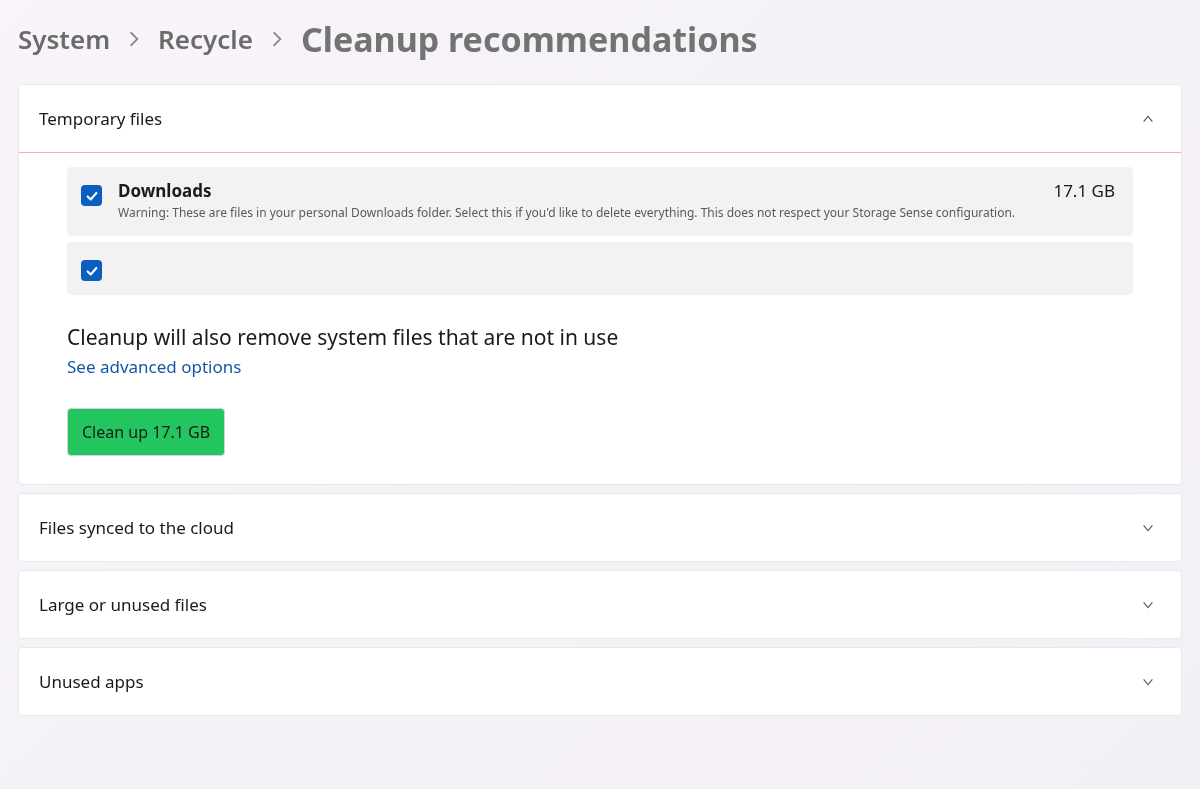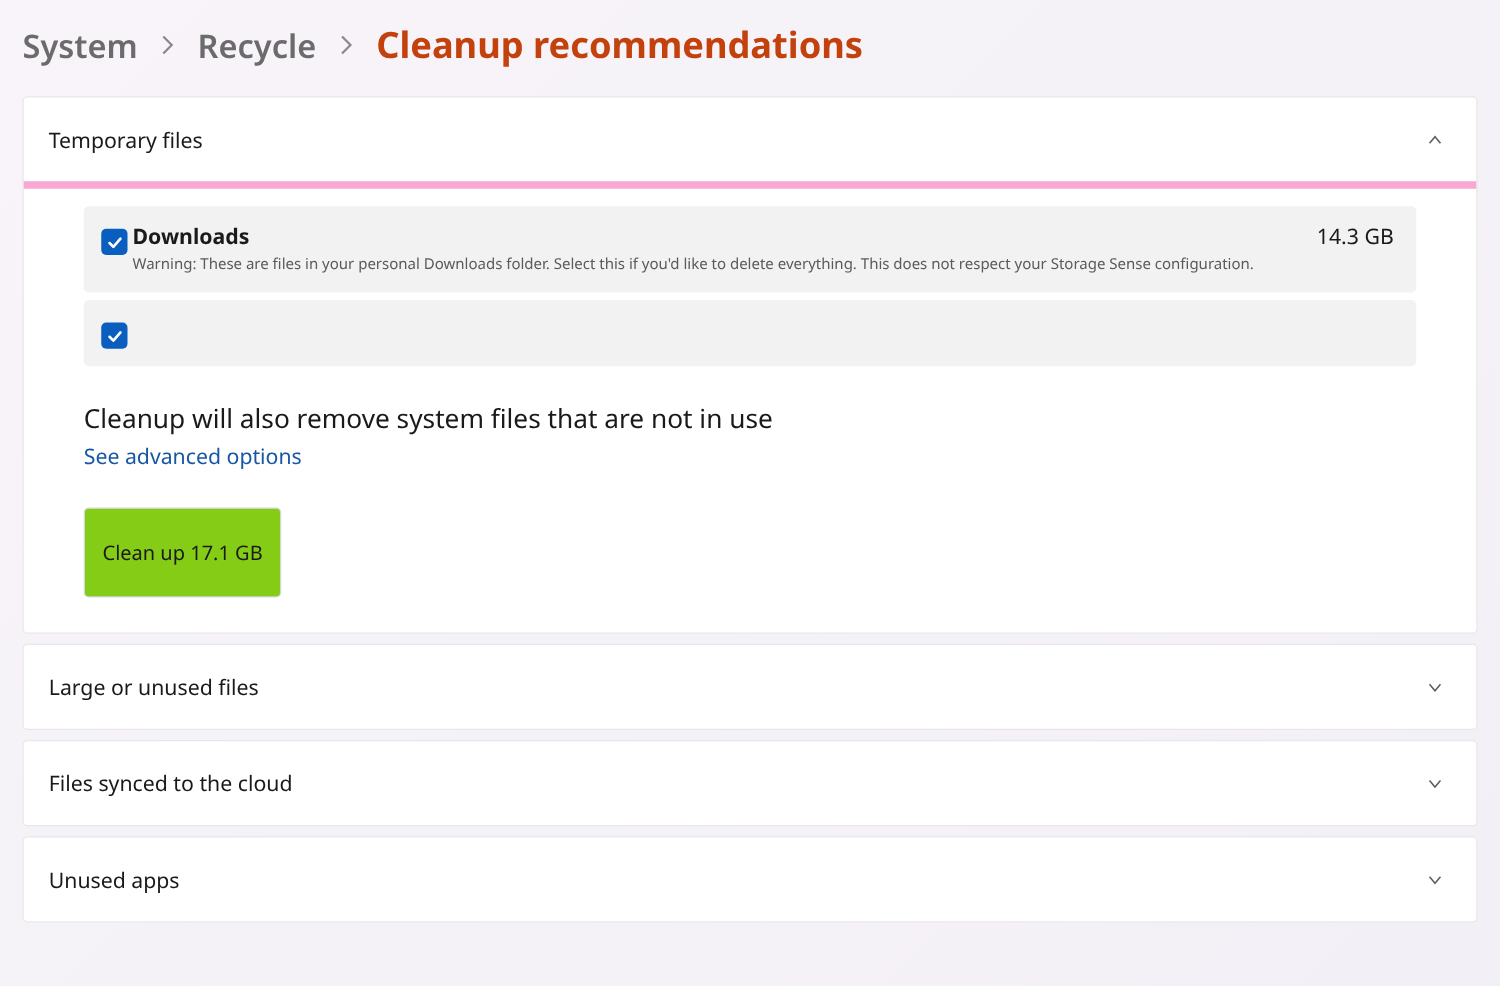--- a/index.html
+++ b/index.html
@@ -22,23 +22,23 @@
     font-weight: 600;
     color: #6b6b6b;
     cursor: pointer;
   }
   .crumb-sep {
     color: #8a8a8a;
     display: inline-flex; align-items: center;
   }
   .crumb-sep svg { width: 12px; height: 18px; }
   .crumb-current {
-    font-size: 29px;
+    font-size: 34px;
     font-weight: 700;
-    color: #c2410c;
+    color: #737373;
   }
 
   
   .card {
     background: #ffffff;
     border: 1px solid #e9e7ea;
     border-radius: 4px;
     margin-bottom: 8px;
   }
   .card-header {
@@ -48,32 +48,32 @@
   }
   .card-title {
     font-size: 17px;
     font-weight: 400;
     color: #1a1a1a;
   }
   .chev { color: #5c5c5c; display:inline-flex; }
   .chev svg { width: 14px; height: 14px; }
 
   .card.expanded .card-header {
-    border-bottom: 6px solid #f9a8d4;
+    border-bottom: 1px solid #f9a8d4;
   }
   .card-body {
     padding: 14px 48px 28px 48px;
   }
 
   
   .file-item {
     background: #f2f2f2;
     border-radius: 4px;
     padding: 12px 18px 14px 14px;
-    display: flex; align-items: flex-start; gap: 4px;
+    display: flex; align-items: flex-start; gap: 16px;
     margin-bottom: 6px;
   }
   .checkbox {
     width: 21px; height: 21px;
     border-radius: 4px;
     background: #0a5ec0;
     display: inline-flex; align-items: center; justify-content: center;
     flex: 0 0 auto;
     margin-top: 6px;
     cursor: pointer;
@@ -97,24 +97,24 @@
   .adv-link {
     font-size: 17px;
     color: #1857a5;
     margin-top: 4px;
     cursor: pointer;
     display: inline-block;
   }
 
   .cleanup-btn {
     margin-top: 30px;
-    background: #84cc16;
+    background: #22c55e;
     border: 1px solid #d6d6d6;
     border-radius: 4px;
-    padding: 24px 14px;
+    padding: 12px 14px;
     font-size: 16px;
     font-family: inherit;
     color: #1a1a1a;
     cursor: pointer;
   }
 </style>
 </head>
 <body>
 
 <div class="page">
@@ -148,21 +148,21 @@
 
       <div class="file-item">
         <span class="checkbox">
           <svg viewBox="0 0 16 16" fill="none" stroke="#ffffff" stroke-width="2.4" stroke-linecap="round" stroke-linejoin="round">
               <polyline points="3,8.5 6.5,12 13,4.5"></polyline>
             </svg>
         </span>
         <div class="file-text">
           <div class="file-top">
             <span class="file-name">Downloads</span>
-            <span class="file-size">14.3 GB</span>
+            <span class="file-size">17.1 GB</span>
           </div>
           <div class="file-desc">Warning: These are files in your personal Downloads folder. Select this if you'd like to delete everything. This does not respect your Storage Sense configuration.</div>
         </div>
       </div>
 
       <div class="file-item">
         <span class="checkbox">
           <svg viewBox="0 0 16 16" fill="none" stroke="#ffffff" stroke-width="2.4" stroke-linecap="round" stroke-linejoin="round">
               <polyline points="3,8.5 6.5,12 13,4.5"></polyline>
             </svg>
@@ -173,44 +173,44 @@
       <a class="adv-link">See advanced options</a>
 
       <div>
         <button class="cleanup-btn">Clean up 17.1 GB</button>
       </div>
     </div>
   </section>
 
   <section class="card">
     <div class="card-header">
+      <span class="card-title">Files synced to the cloud</span>
+      <span class="chev">
+        <svg viewBox="0 0 16 16" fill="none" stroke="currentColor" stroke-width="1.4">
+            <polyline points="3,5 8,11 13,5"></polyline>
+          </svg>
+      </span>
+    </div>
+  </section>
+
+  <section class="card">
+    <div class="card-header">
       <span class="card-title">Large or unused files</span>
       <span class="chev">
         <svg viewBox="0 0 16 16" fill="none" stroke="currentColor" stroke-width="1.4">
             <polyline points="3,5 8,11 13,5"></polyline>
           </svg>
       </span>
     </div>
   </section>
 
   <section class="card">
     <div class="card-header">
-      <span class="card-title">Files synced to the cloud</span>
+      <span class="card-title">Unused apps</span>
       <span class="chev">
         <svg viewBox="0 0 16 16" fill="none" stroke="currentColor" stroke-width="1.4">
             <polyline points="3,5 8,11 13,5"></polyline>
           </svg>
       </span>
     </div>
   </section>
 
-  <section class="card">
-    <div class="card-header">
-      <span class="card-title">Unused apps</span>
-      <span class="chev">
-        <svg viewBox="0 0 16 16" fill="none" stroke="currentColor" stroke-width="1.4">
-            <polyline points="3,5 8,11 13,5"></polyline>
-          </svg>
-      </span>
-    </div>
-  </section>
-
 </div>
 
 </body></html>

